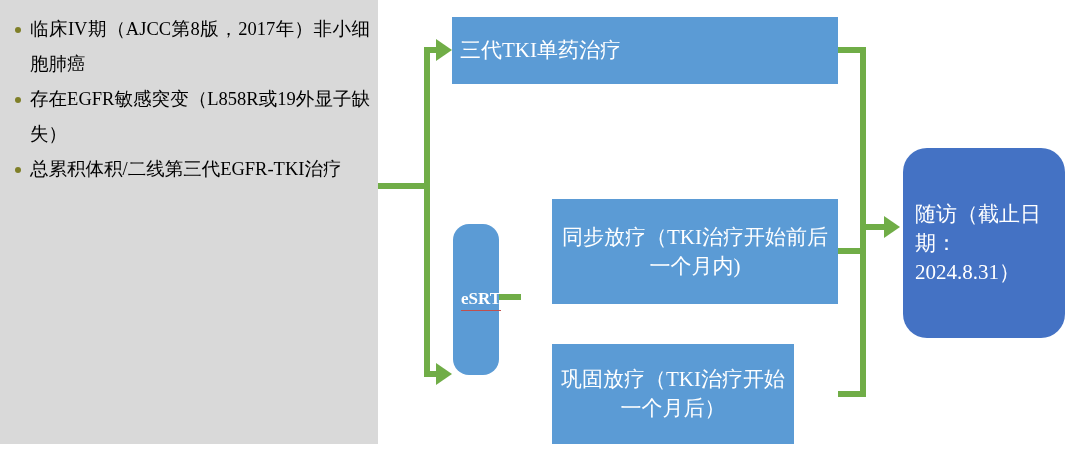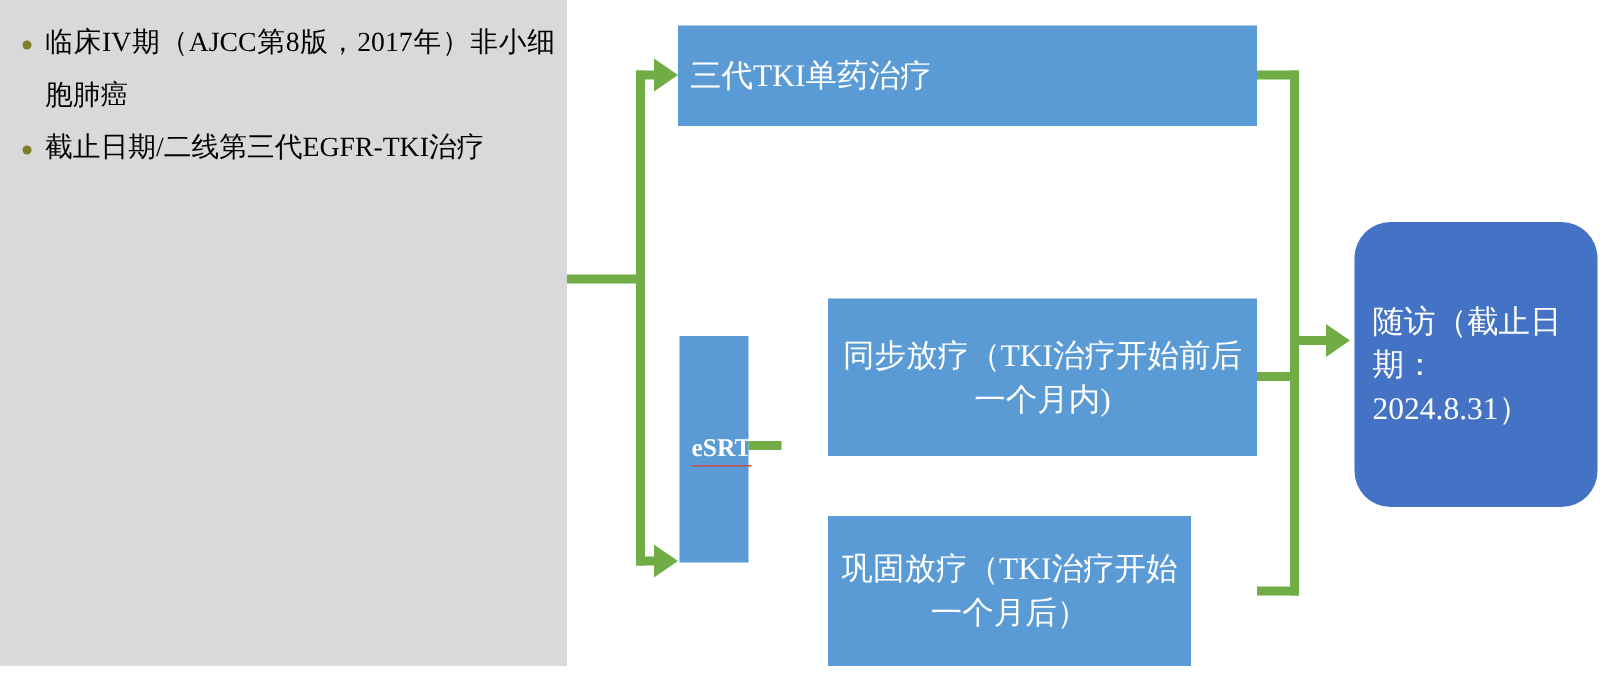--- a/index.html
+++ b/index.html
@@ -68,20 +68,21 @@
     padding: 4px 8px;
   }
   #box-tki       { left: 452px; top: 17px;  width: 386px; height: 67px; }
   #box-concurrent{ left: 552px; top: 199px; width: 286px; height: 105px; }
   #box-consolid  { left: 552px; top: 344px; width: 242px; height: 100px; }
 
   #box-esrt {
     left: 453px; top: 224px; width: 46px; height: 151px;
     font-size: 17px;
     font-weight: bold;
+    border-radius: 16px;
   }
   #box-esrt .esrt-label {
     border-bottom: 1.5px solid #c0504d;
     padding-bottom: 1px;
     line-height: 20px;
   }
 
   
   #box-followup {
     position: absolute;
@@ -143,21 +144,22 @@
   #rm-arrow  { left: 884px; top: 216px; }
 </style>
 </head>
 <body>
 
 <div id="canvas">
 
   <div class="criteria-panel">
     <ul class="criteria-list">
       <li class="criteria-item">临床IV期（AJCC第8版，2017年）非小细胞肺癌</li>
-      <li class="criteria-item">截止日期/二线第三代EGFR-TKI治疗</li>
+      <li class="criteria-item">存在EGFR敏感突变（L858R或19外显子缺失）</li>
+      <li class="criteria-item">总累积体积/二线第三代EGFR-TKI治疗</li>
     </ul>
   </div>
 
   <div class="conn conn-h" id="lf-stem"></div>
   <div class="conn conn-v" id="lf-vert"></div>
   <div class="conn conn-h" id="lf-arm-top"></div>
   <div class="conn conn-h" id="lf-arm-bot"></div>
   <div class="arrow-right" id="lf-ar-top"></div>
   <div class="arrow-right" id="lf-ar-bot"></div>
 

